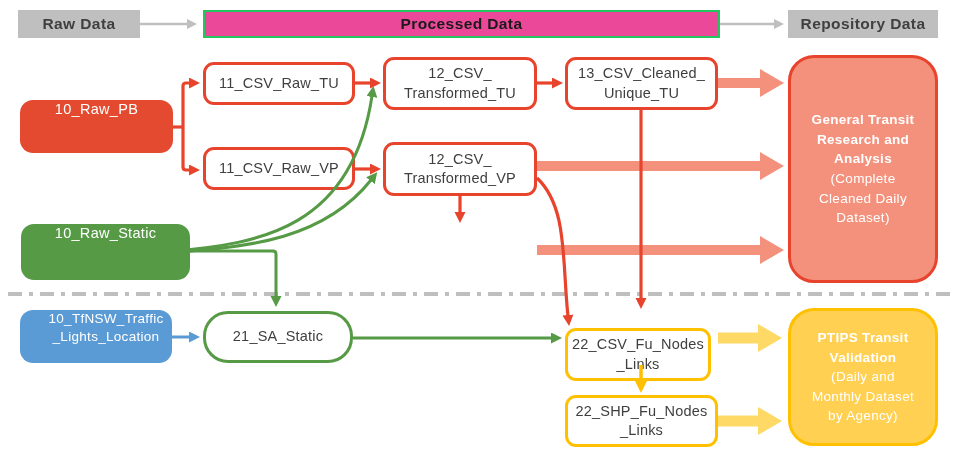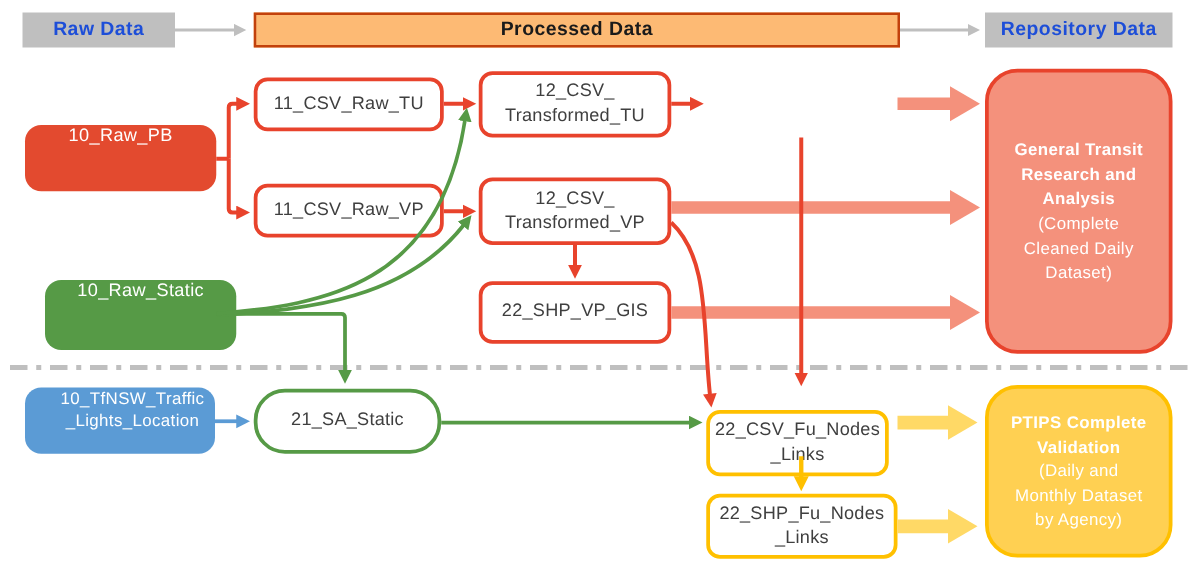--- a/index.html
+++ b/index.html
@@ -3,22 +3,22 @@
 <meta charset="utf-8">
 <style>
   html,body{margin:0;padding:0;background:#fff;}
   .stage{position:relative;width:960px;height:459px;background:#fff;overflow:hidden;
          font-family:"Liberation Sans", sans-serif;}
   .stage *{box-sizing:border-box;}
 
   
   .hdr{position:absolute;display:flex;align-items:center;justify-content:center;
        font-weight:bold;font-size:15.5px;letter-spacing:.4px;}
-  .hdr.fill{background:#BFBFBF;color:#1d4ed8;}
-  .hdr.outline{background:#fdba74;border:2px solid #c2410c;color:#1a1a1a;text-align:right;}
+  .hdr.fill{background:#BFBFBF;color:#404040;}
+  .hdr.outline{background:#ec4899;border:2px solid #22c55e;color:#1a1a1a;text-align:right;}
 
   
   .node{position:absolute;background:#fff;border:3px solid #E8432C;border-radius:11px;
         display:flex;flex-direction:column;align-items:center;justify-content:center;
         font-size:14.5px;color:#3F3F3F;letter-spacing:.2px;line-height:1.32;text-align:center;}
   .node.green{border-color:#569A46;border-width:3.5px;border-radius:25px;}
   .node.gold{border-color:#FFC000;border-width:3.5px;}
 
   
   .src{position:absolute;border-radius:13px;color:#fff;display:flex;flex-direction:column;
@@ -49,44 +49,45 @@
   <div class="hdr outline" style="left:203px;top:10px;width:517px;height:28px">
     <span>Processed Data</span>
   </div>
   <div class="hdr fill" style="left:788px;top:10px;width:150px;height:28px">
     <span>Repository Data</span>
   </div>
 
   <div class="src red" style="left:20px;top:100px;width:153px;height:53px">
     <span>10_Raw_PB</span>
   </div>
-  <div class="src greenfill" style="left:36px;top:224px;width:153px;height:56px">
+  <div class="src greenfill" style="left:21px;top:224px;width:169px;height:56px">
     <span>10_Raw_Static</span>
   </div>
   <div class="src bluefill" style="left:20px;top:310px;width:152px;height:53px">
     <span>10_TfNSW_Traffic</span>
     <span>_Lights_Location</span>
   </div>
 
   <div class="node" style="left:203px;top:62px;width:152px;height:43px">
     <span>11_CSV_Raw_TU</span>
   </div>
   <div class="node" style="left:383px;top:57px;width:154px;height:53px">
     <span>12_CSV_</span>
     <span>Transformed_TU</span>
   </div>
+  <div class="node" style="left:565px;top:57px;width:153px;height:53px">
+    <span>13_CSV_Cleaned_</span>
+    <span>Unique_TU</span>
+  </div>
   <div class="node" style="left:203px;top:147px;width:152px;height:43px">
     <span>11_CSV_Raw_VP</span>
   </div>
   <div class="node" style="left:383px;top:142px;width:154px;height:54px">
     <span>12_CSV_</span>
     <span>Transformed_VP</span>
-  </div>
-  <div class="node" style="left:383px;top:225px;width:154px;height:50px">
-    <span>22_SHP_VP_GIS</span>
   </div>
 
   <div class="node green" style="left:203px;top:311px;width:150px;height:52px">
     <span>21_SA_Static</span>
   </div>
 
   <div class="node gold" style="left:565px;top:328px;width:146px;height:53px">
     <span>22_CSV_Fu_Nodes</span>
     <span>_Links</span>
   </div>
@@ -97,21 +98,21 @@
 
   <div class="big gt" style="left:788px;top:55px;width:150px;height:228px">
     <span class="b">General Transit</span>
     <span class="b">Research and</span>
     <span class="b">Analysis</span>
     <span>(Complete</span>
     <span>Cleaned Daily</span>
     <span>Dataset)</span>
   </div>
   <div class="big pt" style="left:788px;top:308px;width:150px;height:138px">
-    <span class="b">PTIPS Complete</span>
+    <span class="b">PTIPS Transit</span>
     <span class="b">Validation</span>
     <span>(Daily and</span>
     <span>Monthly Dataset</span>
     <span>by Agency)</span>
   </div>
 
   <svg class="wires" width="960" height="459" viewBox="0 0 960 459">
     <defs>
       <marker id="ah-red" markerUnits="userSpaceOnUse" markerWidth="13" markerHeight="12" refX="1" refY="5.5" orient="auto">
         <path d="M0,0 L11,5.5 L0,11 Z" fill="#E8432C"></path>

